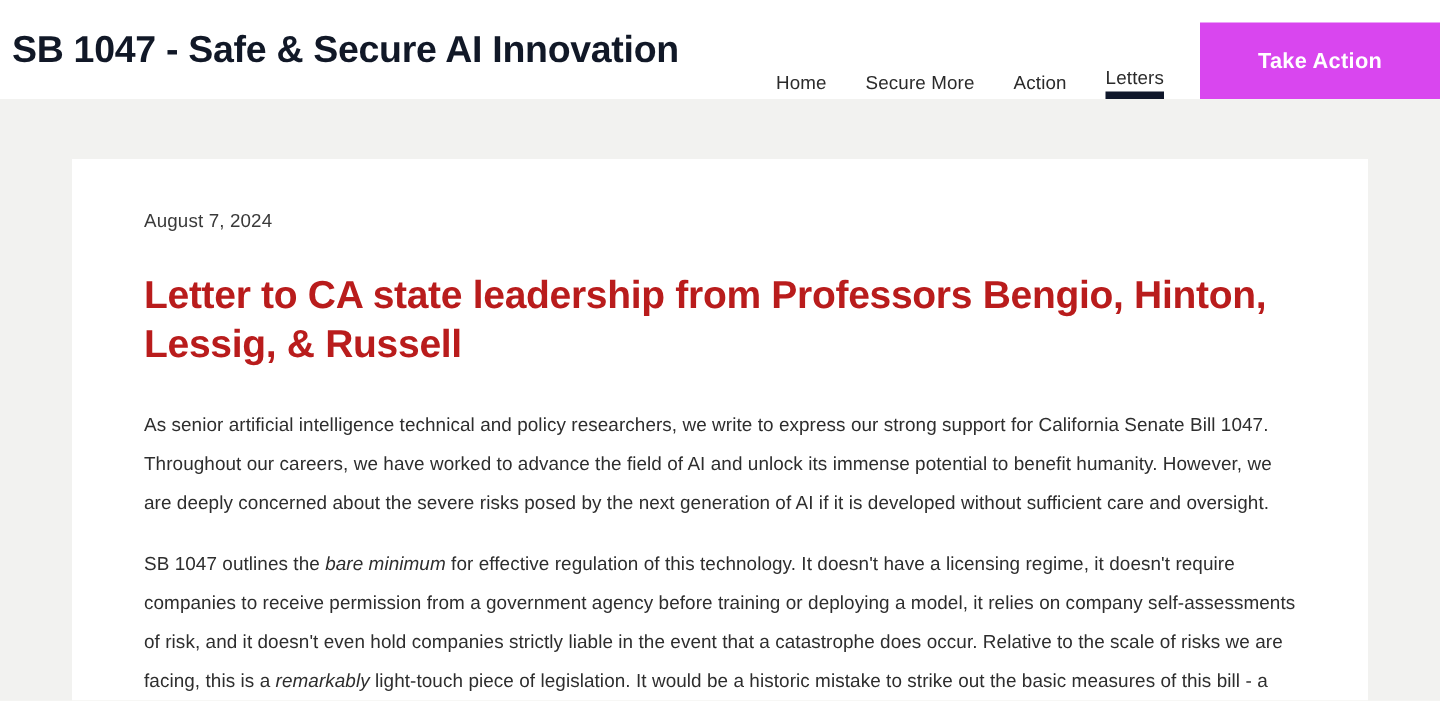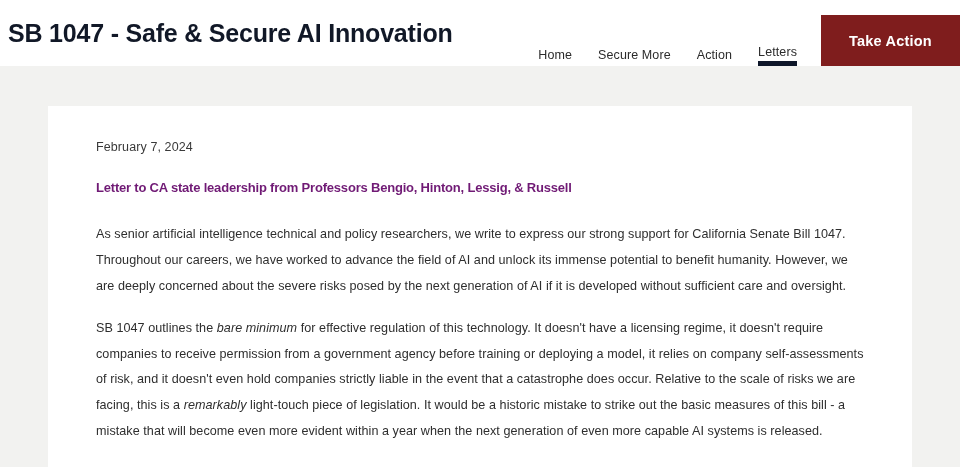--- a/index.html
+++ b/index.html
@@ -46,27 +46,27 @@
     color: #2b2b2b;
     text-decoration: none;
     white-space: nowrap;
     padding-bottom: 2px;
     letter-spacing: 0.1px;
   }
   .nav-link.active {
     border-bottom: 5px solid #0f172a;
   }
   .cta-button {
-    background: #7f1d1d;
+    background: #d946ef;
     color: #ffffff;
     font-size: 14.5px;
     font-weight: 700;
     letter-spacing: 0.2px;
     border: none;
-    width: 139px;
+    width: 160px;
     height: 51px;
     display: flex;
     align-items: center;
     justify-content: center;
     cursor: pointer;
     font-family: "Liberation Sans", sans-serif;
   }
 
   
   .page-body {
@@ -84,23 +84,23 @@
     padding: 34px 48px 0 48px;
     overflow: hidden;
   }
   .article-date {
     font-size: 12.5px;
     color: #3a3a3a;
     margin: 0 0 26px 0;
     letter-spacing: 0.1px;
   }
   .article-title {
-    font-size: 13px;
+    font-size: 26px;
     font-weight: 700;
-    color: #701a75;
+    color: #b91c1c;
     margin: 0 0 26px 0;
     letter-spacing: -0.2px;
     line-height: 1.25;
   }
   .article-p {
     font-size: 12.6px;
     line-height: 2.05;
     color: #2e2e2e;
     margin: 0 0 16px 0;
     letter-spacing: 0.05px;
@@ -119,18 +119,18 @@
       <a class="nav-link" href="#">Secure More</a>
       <a class="nav-link" href="#">Action</a>
       <a class="nav-link active" href="#">Letters</a>
     </nav>
     <button class="cta-button">Take Action</button>
   </div>
 </header>
 
 <div class="page-body">
   <article class="article-card">
-    <div class="article-date">February 7, 2024</div>
+    <div class="article-date">August 7, 2024</div>
     <h1 class="article-title">Letter to CA state leadership from Professors Bengio, Hinton, Lessig, &amp; Russell</h1>
     <p class="article-p">As senior artificial intelligence technical and policy researchers, we write to express our strong support for California Senate Bill 1047. Throughout our careers, we have worked to advance the field of AI and unlock its immense potential to benefit humanity. However, we are deeply concerned about the severe risks posed by the next generation of AI if it is developed without sufficient care and oversight.</p>
     <p class="article-p"><span>SB 1047 outlines the </span><em>bare minimum</em><span> for effective regulation of this technology. It doesn't have a licensing regime, it doesn't require companies to receive permission from a government agency before training or deploying a model, it relies on company self-assessments of risk, and it doesn't even hold companies strictly liable in the event that a catastrophe does occur. Relative to the scale of risks we are facing, this is a </span><em>remarkably</em><span> light-touch piece of legislation. It would be a historic mistake to strike out the basic measures of this bill - a mistake that will become even more evident within a year when the next generation of even more capable AI systems is released.</span></p>
   </article>
 </div>
 
 </body></html>

